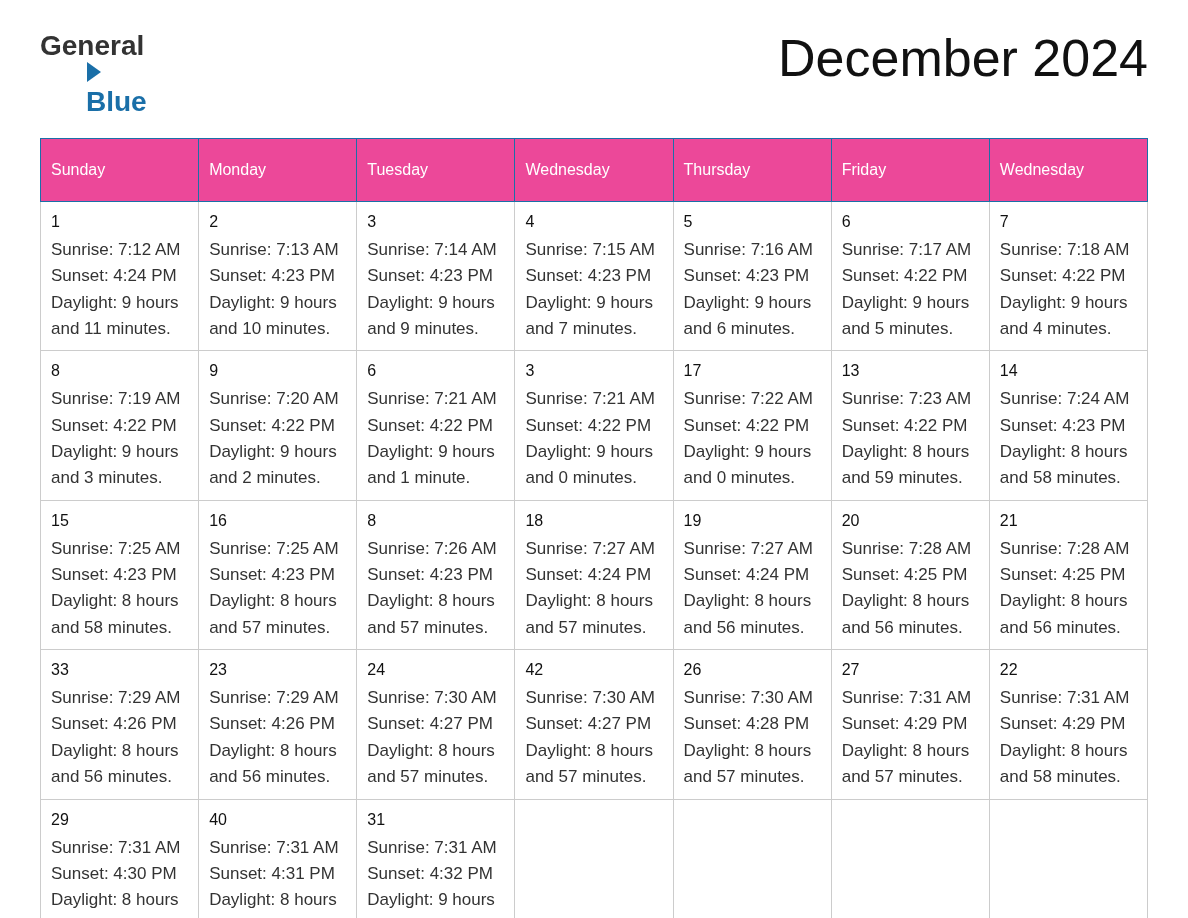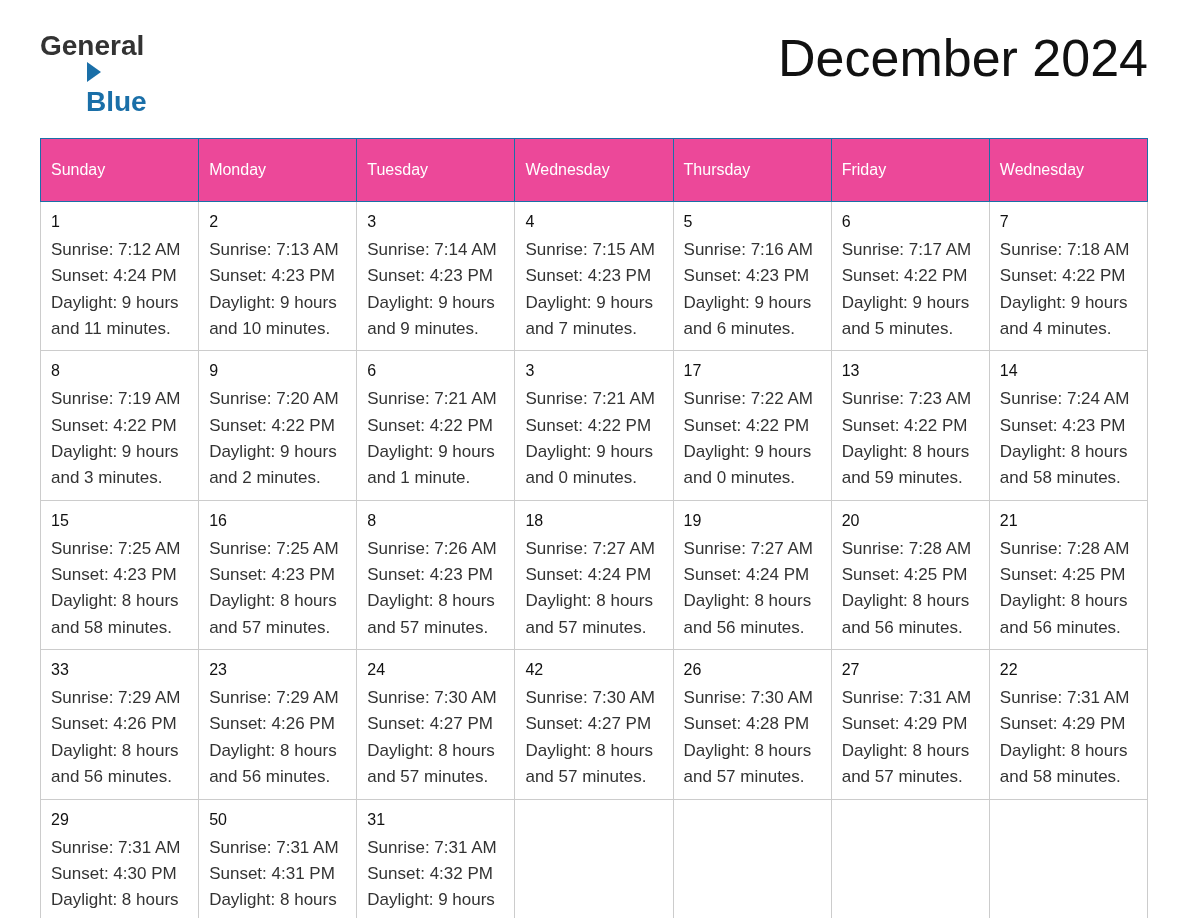--- a/index.html
+++ b/index.html
@@ -246,21 +246,21 @@
           <div class="cell-day">22</div>
 <div class="cell-info">Sunrise: 7:31 AM<br>Sunset: 4:29 PM<br>Daylight: 8 hours and 58 minutes.</div>
         </td>
       </tr>
       <tr>
         <td>
           <div class="cell-day">29</div>
 <div class="cell-info">Sunrise: 7:31 AM<br>Sunset: 4:30 PM<br>Daylight: 8 hours and 58 minutes.</div>
         </td>
         <td>
-          <div class="cell-day">50</div>
+          <div class="cell-day">40</div>
 <div class="cell-info">Sunrise: 7:31 AM<br>Sunset: 4:31 PM<br>Daylight: 8 hours and 59 minutes.</div>
         </td>
         <td>
           <div class="cell-day">31</div>
 <div class="cell-info">Sunrise: 7:31 AM<br>Sunset: 4:32 PM<br>Daylight: 9 hours and 0 minutes.</div>
         </td>
         <td class="empty-cell"></td>
         <td class="empty-cell"></td>
         <td class="empty-cell"></td>
         <td class="empty-cell"></td>

